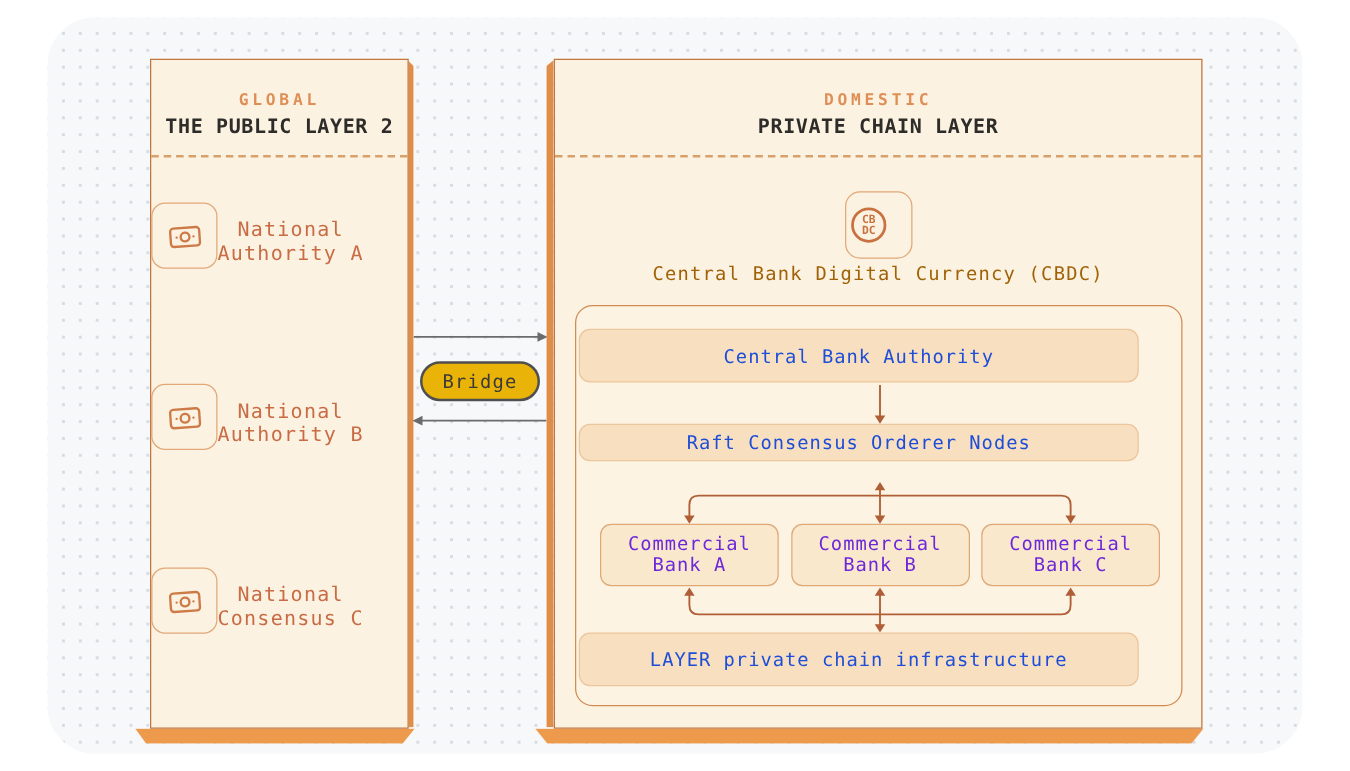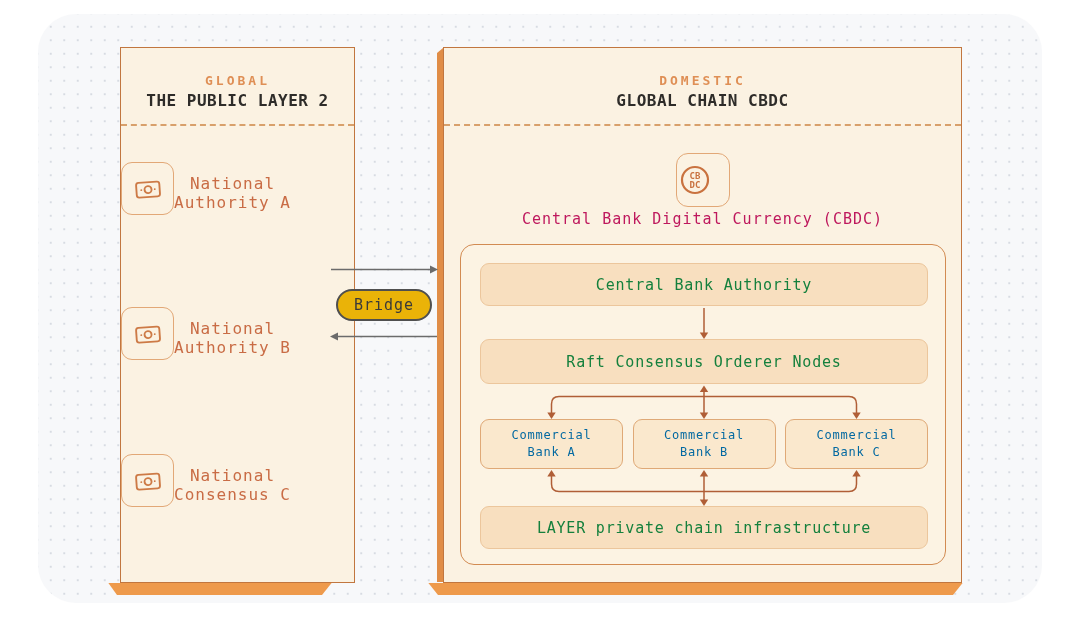--- a/index.html
+++ b/index.html
@@ -13,21 +13,21 @@
     position:absolute;left:38px;top:14px;width:1004px;height:589px;
     border-radius:38px;background-color:#f7f8fa;
     background-image:radial-gradient(circle,#d7dbe2 1.1px,rgba(0,0,0,0) 1.4px);
     background-size:13.5px 13.5px;background-position:6px 6px;
   }
   
   .panel-body{
     position:absolute;background:#fbf2e2;border:1.5px solid #c1763f;
     box-sizing:border-box;
   }
-  .panel-body.left{left:120px;top:47px;width:235px;height:536px;}
+  .panel-body.left{left:120px;top:47px;width:207px;height:536px;}
   .panel-body.right{left:443px;top:47px;width:519px;height:536px;}
   .side-strip{position:absolute;top:48px;height:534px;background:#e08d47;}
   .side-strip.left-panel{left:326px;width:5px;clip-path:polygon(0 0,100% 5px,100% 100%,0 100%);}
   .side-strip.right-panel{left:437px;width:6px;clip-path:polygon(0 5px,100% 0,100% 100%,0 100%);}
   .base-slab{position:absolute;top:582.5px;height:12.5px;background:#ee9a4c;}
   .base-slab.left-panel{left:108px;width:224px;clip-path:polygon(0 0,100% 0,calc(100% - 10px) 100%,9px 100%);}
   .base-slab.right-panel{left:428px;width:535px;clip-path:polygon(0 0,100% 0,calc(100% - 10px) 100%,10px 100%);}
 
   .panel-header{position:absolute;top:25px;left:0;right:0;text-align:center;}
   .eyebrow{font-size:13px;font-weight:bold;letter-spacing:3px;color:#df8f55;line-height:15px;}
@@ -43,41 +43,41 @@
   }
   .coin-label{margin-top:8px;font-size:16px;line-height:19px;letter-spacing:1px;color:#c96c45;text-align:center;}
 
   
   .cbdc-icon-box{
     position:absolute;top:105px;left:50%;transform:translateX(-50%);
     width:54px;height:54px;border:1.5px solid #e2a877;border-radius:12px;
     display:flex;align-items:center;justify-content:flex-start;box-sizing:border-box;text-decoration:underline;
   }
   .cbdc-caption{position:absolute;top:162px;left:0;right:0;text-align:center;
-    font-size:15px;letter-spacing:1px;color:#be185d;}
+    font-size:15px;letter-spacing:1px;color:#a16207;}
 
   
   .inner{
     position:absolute;left:16px;top:196px;width:486px;height:321px;
     border:1.5px solid #d28b52;border-radius:14px;background:#fcf3e3;box-sizing:border-box;
   }
   .bar{
-    position:absolute;left:19px;width:448px;height:43px;
+    position:absolute;left:2px;width:448px;height:43px;
     background:#f8dfbf;border:1.5px solid #ecc69c;border-radius:9px;
     display:flex;align-items:center;justify-content:center;box-sizing:border-box;
-    font-size:15px;letter-spacing:0.8px;color:#15803d;
+    font-size:15px;letter-spacing:0.8px;color:#1d4ed8;
   }
   .bar.authority{top:18px;}
-  .bar.orderer{top:94px;height:45px;}
+  .bar.orderer{top:94px;height:30px;}
   .bar.infra{top:261px;}
   .bank{
     position:absolute;top:174px;height:50px;width:143px;
     background:#fae8cd;border:1.5px solid #dfa977;border-radius:9px;
     display:flex;flex-direction:column;align-items:center;justify-content:center;box-sizing:border-box;
-    font-size:12px;line-height:17px;letter-spacing:0.8px;color:#0369a1;text-align:center;
+    font-size:15px;line-height:17px;letter-spacing:0.8px;color:#6d28d9;text-align:center;
   }
   .bank.a{left:19px;} .bank.b{left:171.5px;} .bank.c{left:324px;}
   .connector-svg{position:absolute;left:0;top:0;pointer-events:none;}
 
   
   .bridge-pill{
     position:absolute;left:336px;top:289px;width:96px;height:32px;border-radius:17px;
     background:#eab308;border:2px solid #4f4f4f;box-sizing:border-box;
     display:flex;align-items:center;justify-content:center;
     font-size:15px;letter-spacing:1px;color:#3a3a3a;z-index:3;
@@ -156,21 +156,21 @@
   </svg>
   <div class="bridge-pill">
     <span>Bridge</span>
   </div>
 
   <div class="side-strip right-panel"></div>
   <div class="base-slab right-panel"></div>
   <div class="panel-body right">
     <div class="panel-header">
       <div class="eyebrow">DOMESTIC</div>
-      <div class="panel-title">GLOBAL CHAIN CBDC</div>
+      <div class="panel-title">PRIVATE CHAIN LAYER</div>
     </div>
     <div class="divider"></div>
 
     <div class="cbdc-icon-box">
       <svg width="36" height="36" viewBox="0 0 36 36">
         <circle cx="18" cy="18" r="13" fill="none" stroke="#c9723f" stroke-width="2.2"></circle>
         <text x="18" y="16.5" text-anchor="middle" font-size="9" font-weight="bold" font-family="DejaVu Sans Mono, Liberation Mono, monospace" fill="#c9723f">CB</text>
         <text x="18" y="25.5" text-anchor="middle" font-size="9" font-weight="bold" font-family="DejaVu Sans Mono, Liberation Mono, monospace" fill="#c9723f">DC</text>
       </svg>
     </div>

